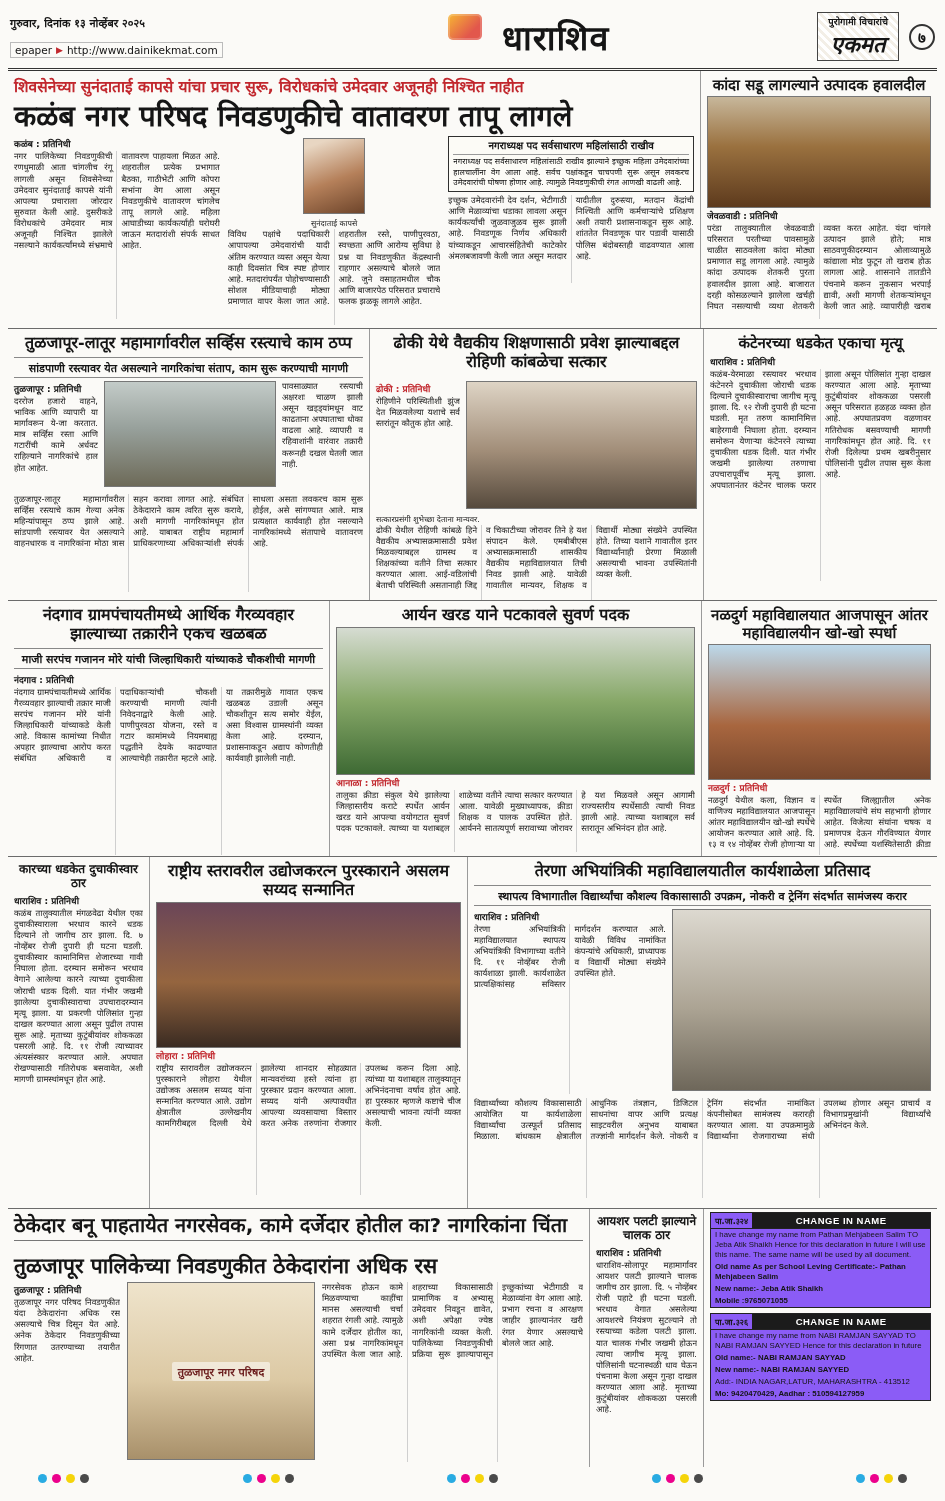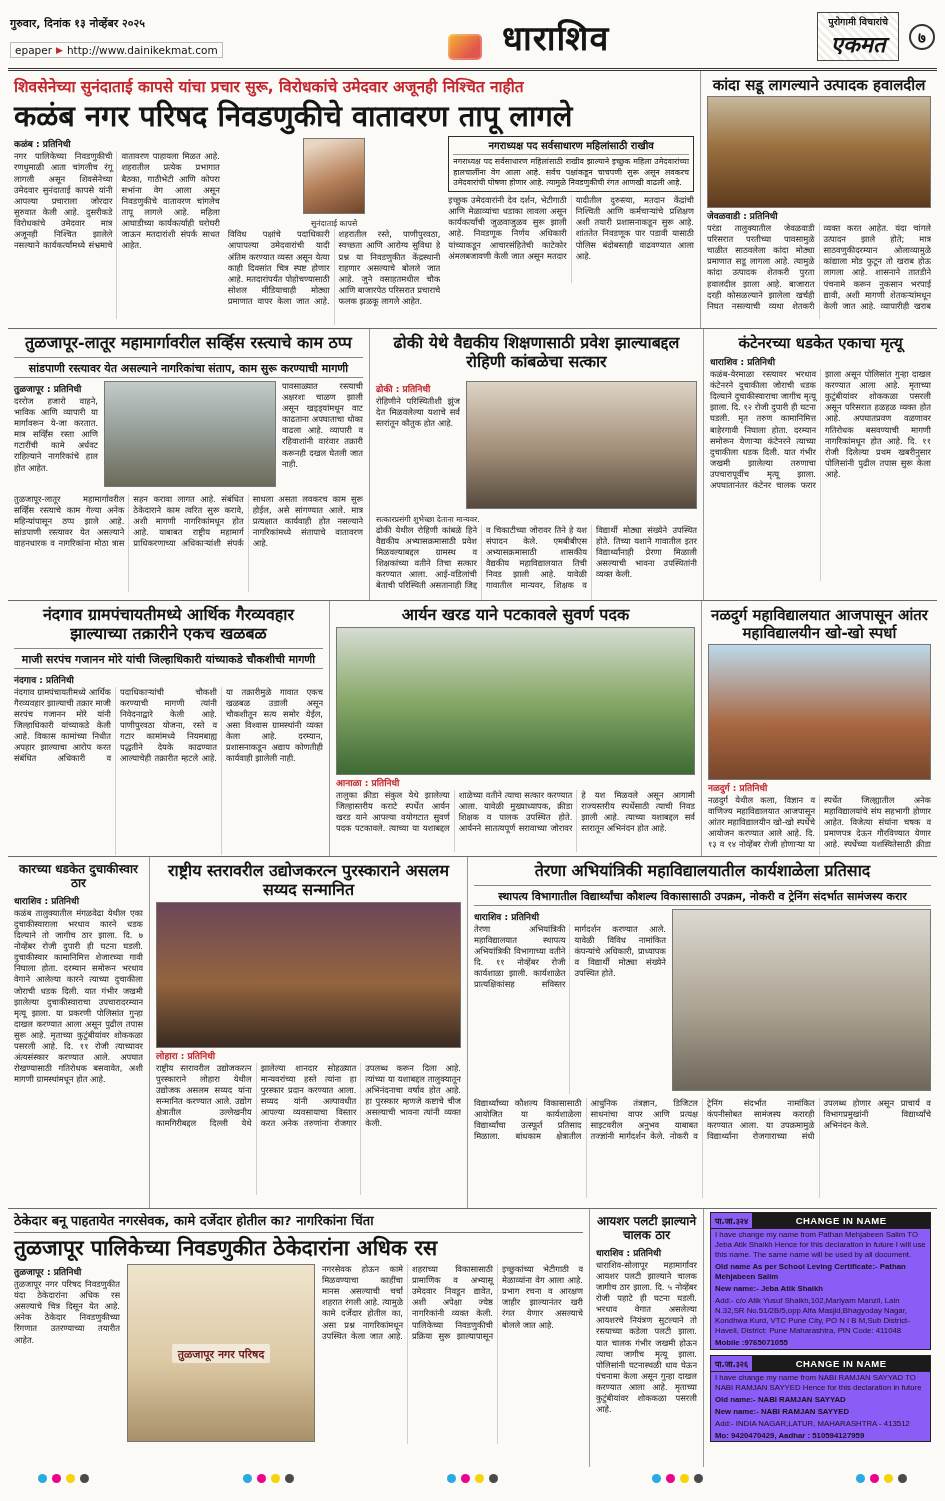--- a/index.html
+++ b/index.html
@@ -6,21 +6,21 @@
 html,body{background:#e9e7e2}
 body{width:945px;height:1501px;font-family:"DejaVu Sans","Liberation Sans",sans-serif;color:#151515}
 .page{width:945px;height:1501px;margin:0 auto;background:#fbfaf7;padding:5px 8px 2px;display:flex;flex-direction:column;overflow:hidden}
 
 .header{display:flex;align-items:center;justify-content:space-between;height:66px;border-bottom:3px double #333;padding:0 2px}
 .h-left{width:230px}
 .h-date{font-size:11px;font-weight:bold}
 .h-epaper{display:flex;align-items:center;gap:4px;font-size:10.5px;margin-top:12px;border:1px solid #bbb;padding:1px 4px;width:max-content}
 .ep-arrow{color:#c1272d;font-size:9px}
 .ep-url{color:#111;text-decoration:none}
-.h-center{display:flex;align-items:flex-end;gap:20px}
+.h-center{display:flex;align-items:flex-start;gap:20px}
 .logo{width:34px;height:26px;border-radius:5px;background:linear-gradient(135deg,#f7b733,#e2574c 70%);box-shadow:inset 0 0 0 2px #fff3;display:inline-block}
 .masthead{font-size:34px;font-weight:bold;letter-spacing:1px}
 .h-right{display:flex;align-items:center;gap:10px}
 .brand-box{border:1.5px solid #444;padding:2px 10px;text-align:center;background:repeating-linear-gradient(45deg,#fff,#fff 3px,#f3efe7 3px,#f3efe7 6px)}
 .brand-tag{font-size:9.5px;font-weight:bold}
 .brand-name{font-size:22px;font-weight:bold;font-style:italic}
 .page-no{width:26px;height:26px;border:2px solid #333;border-radius:50%;display:flex;align-items:center;justify-content:center;font-size:15px;font-weight:bold}
 
 .row{display:grid;border-bottom:1.5px solid #6b6b6b}
 .row1{grid-template-columns:1fr 236px;height:258px}
@@ -58,21 +58,21 @@
 .lead-flex{display:flex;gap:8px;height:188px}
 .lead-colA{width:31%}
 .lead-colB{width:32%}
 .lead-colC{width:37%}
 .hl-box{border:1.5px solid #2f2f2f;padding:3px 4px;margin-bottom:3px;background:#fcfbf6}
 .hl-title{font-size:10px;font-weight:bold;text-align:center;line-height:1.2;border-bottom:1px solid #999;padding-bottom:2px;margin-bottom:2px}
 .hl-body{font-size:7.9px;line-height:1.3;text-align:justify}
 .flexrow{display:flex;gap:6px}
 .sidecol{width:84px;flex-shrink:0}
 
-.banner-h{font-size:13px;font-weight:bold;line-height:1.15;padding:2px 0 3px;border-bottom:1px solid #777;margin-bottom:2px}
+.banner-h{font-size:20px;font-weight:bold;line-height:1.15;padding:2px 0 3px;border-bottom:1px solid #777;margin-bottom:12px}
 .tulja-h{font-size:21px;font-weight:bold;line-height:1.1;padding:2px 0 4px}
 .tulja-flex{display:flex;gap:7px;height:182px}
 .tulja-colA{width:106px;flex-shrink:0}
 
 .cls-box{border:1.5px solid #222;margin-bottom:5px;background:#8b5cf6;font-family:"Liberation Sans",sans-serif}
 .cls-head{display:flex;align-items:stretch;border-bottom:1px solid #222}
 .cls-ref{font-size:8px;font-weight:bold;padding:2px 4px;font-family:"DejaVu Sans",sans-serif}
 .cls-title{flex:1;background:#1b1b1b;color:#fff;font-size:9.5px;font-weight:bold;text-align:center;padding:2px 0;letter-spacing:.5px}
 .cls-box p{font-size:7.8px;line-height:1.28;padding:1px 4px;text-align:left}
 .cls-bold{font-weight:bold}
@@ -242,21 +242,20 @@
     </article>
     <div class="cell">
       <div class="cls-box">
         <div class="cls-head">
           <span class="cls-ref">पा.जा.३२४</span>
           <span class="cls-title">CHANGE IN NAME</span>
         </div>
         <p>I have change my name from Pathan Mehjabeen Salim TO Jeba Atik Shaikh Hence for this declaration in future I will use this name. The same name will be used by all document.</p>
         <p class="cls-bold">Old name As per School Leving Certificate:- Pathan Mehjabeen Salim</p>
         <p class="cls-bold">New name:- Jeba Atik Shaikh</p>
-        <p>Add:- c/o Atik Yusuf Shaikh,102,Mariyam Manzil, Lain N.32,SR No.51/2B/5,opp Alfa Masjid,Bhagyoday Nagar, Kondhwa Kurd, VTC Pune City, PO N I B M,Sub District- Haveli, District: Pune Maharashtra, PIN Code: 411048</p>
         <p class="cls-bold">Mobile :9765071055</p>
       </div>
       <div class="cls-box">
         <div class="cls-head">
           <span class="cls-ref">पा.जा.३२६</span>
           <span class="cls-title">CHANGE IN NAME</span>
         </div>
         <p>I have change my name from NABI RAMJAN SAYYAD TO NABI RAMJAN SAYYED Hence for this declaration in future</p>
         <p class="cls-bold">Old name:- NABI RAMJAN SAYYAD</p>
         <p class="cls-bold">New name:- NABI RAMJAN SAYYED</p>

